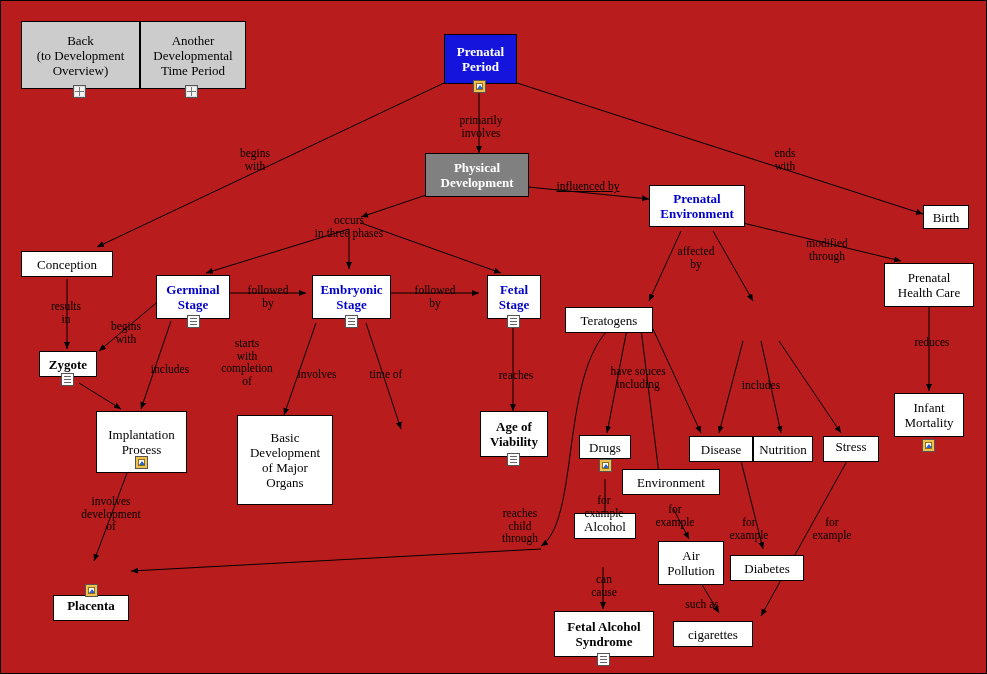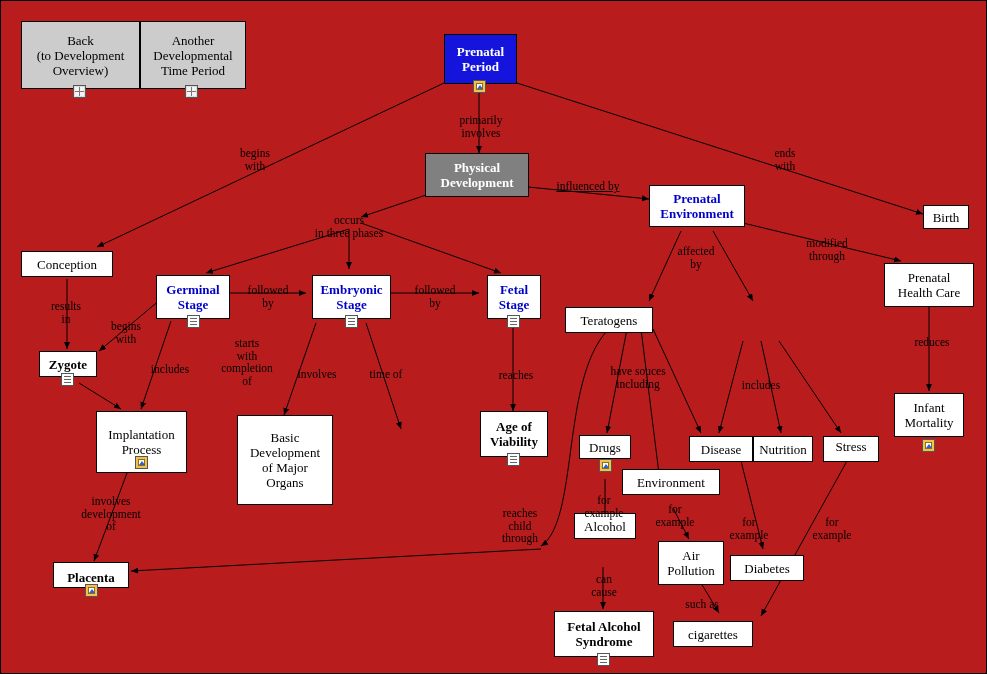--- a/index.html
+++ b/index.html
@@ -261,21 +261,21 @@
 Organs</span>
   </div>
 
 
   <div class="node bold multiline" style="left:479px; top:410px; width:68px; height:46px; display:flex; align-items:center; justify-content:center;">
     <span class="lbl" style="white-space:pre-line;">Age of
 Viability</span>
   </div>
   <div class="icon-doc" style="left:506px; top:452px;"></div>
 
-  <div class="node bold" style="left:52px; top:561px; width:76px; height:26px; display:flex; align-items:flex-end; justify-content:center;">
+  <div class="node bold" style="left:52px; top:594px; width:76px; height:26px; display:flex; align-items:flex-start; justify-content:center;">
     <span class="lbl">Placenta</span>
   </div>
   <div class="icon-img" style="left:84px; top:583px;"></div>
 
   <div class="node" style="left:564px; top:306px; width:88px; height:26px; display:flex; align-items:center; justify-content:center;">
     <span class="lbl">Teratogens</span>
   </div>
 
 
   <div class="node multiline" style="left:883px; top:262px; width:90px; height:44px; display:flex; align-items:center; justify-content:center;">

